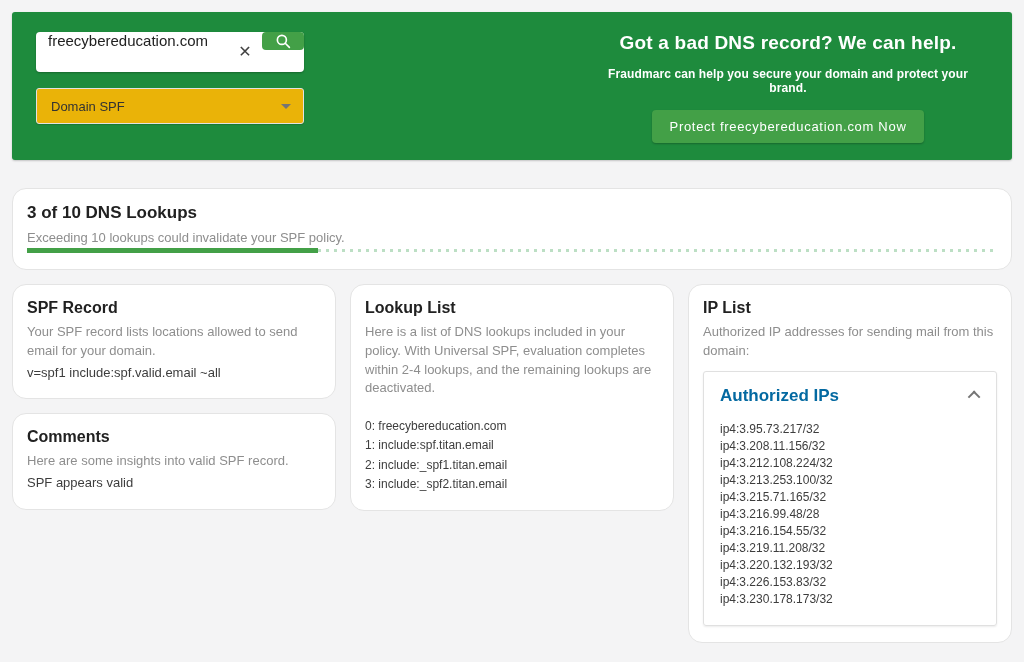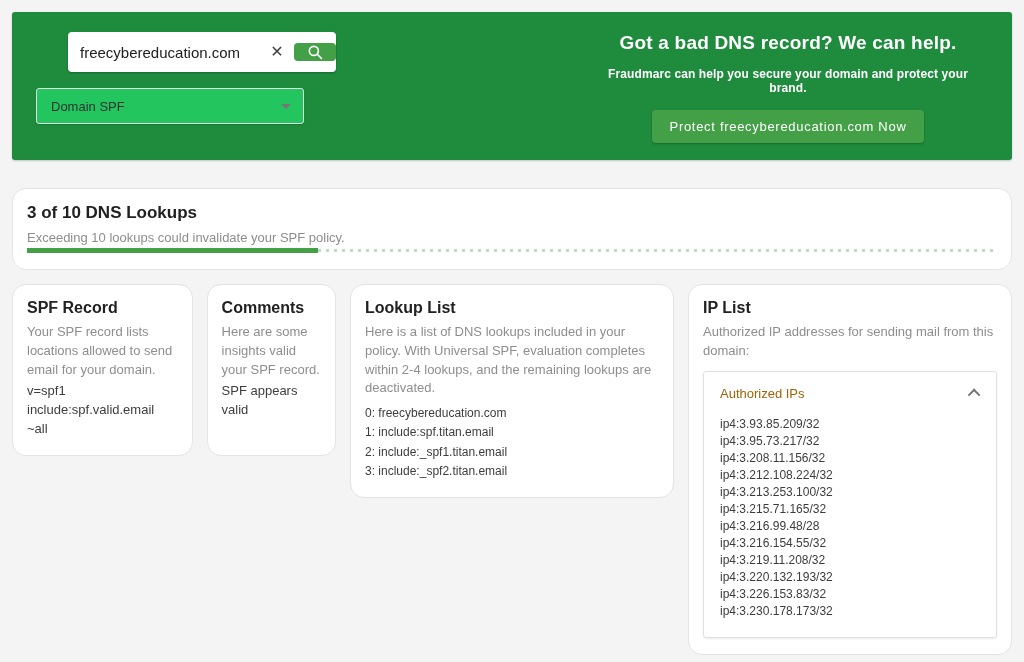--- a/index.html
+++ b/index.html
@@ -22,40 +22,40 @@
   .hero{
     background:var(--brand-green);
     border-radius:3px;
     height:148px;
     display:flex;
     padding:20px 24px;
     box-shadow:0 1px 2px rgba(0,0,0,.2);
   }
   .hero-left{width:268px;flex:none;}
   .search-row{
-    display:flex;align-items:center;height:40px;width:268px;
-    background:#fff;border-radius:4px;box-shadow:0 1px 2px rgba(0,0,0,.25);margin-left:32px;
+    display:flex;align-items:flex-start;height:40px;width:268px;
+    background:#fff;border-radius:4px;box-shadow:0 1px 2px rgba(0,0,0,.25);
   }
   .search-input{
     flex:1;min-width:0;border:none;outline:none;
     font-family:inherit;font-size:15px;color:#212121;
     padding:0 2px 0 12px;border-radius:4px 0 0 4px;background:transparent;
   }
   .clear-btn{
     border:none;background:transparent;cursor:pointer;
     width:34px;flex:none;font-size:16px;color:#424242;line-height:40px;
   }
   .search-btn{
     border:none;cursor:pointer;width:42px;flex:none;
     background:var(--accent-green);border-radius:4px;
     display:flex;align-items:center;justify-content:center;
   }
   .type-select{
     margin-top:16px;width:268px;height:36px;
-    background:#22c55e;border-radius:3px;border:1px solid #e2e2e2;
+    background:#eab308;border-radius:3px;border:1px solid #e2e2e2;
     display:flex;align-items:center;justify-content:space-between;
     padding:0 12px 0 14px;cursor:pointer;
     font-size:13px;color:#333;box-shadow:0 1px 1px rgba(0,0,0,.15);
   }
   .caret-down{
     width:0;height:0;border-left:5px solid transparent;border-right:5px solid transparent;
     border-top:5px solid #757575;
   }
   .hero-promo{
     margin-left:auto;width:400px;flex:none;
@@ -83,32 +83,32 @@
   .lookups-card{margin-top:28px;}
   .progress-label{font-size:11px;color:#333;margin-top:22px;margin-bottom:3px;}
   .progress{height:5px;width:100%;display:flex;}
   .progress-solid{height:5px;background:var(--progress-green);flex:none;}
   .progress-dotted{
     flex:1;height:3px;margin-top:1px;
     background:repeating-linear-gradient(90deg,var(--progress-rest) 0 3px,transparent 3px 8px);
   }
 
   .columns{display:flex;gap:14px;margin-top:14px;align-items:flex-start;}
-  .col{flex:1;display:flex;flex-direction:row;gap:14px;min-width:0;}
+  .col{flex:1;display:flex;flex-direction:column;gap:14px;min-width:0;}
   .card h3.small{font-size:16px;}
 
-  .lookup-items{margin-top:6px;}
+  .lookup-items{margin-top:19px;}
   .lookup-row{font-size:12px;color:#3d3d3d;line-height:1.6;}
 
   .ip-panel{
     margin-top:10px;border:1px solid #e0e0e0;border-radius:3px;
     padding:14px 16px 16px 16px;box-shadow:0 1px 2px rgba(0,0,0,.08);
   }
   .ip-panel-head{display:flex;align-items:center;justify-content:space-between;margin-bottom:16px;}
-  .ip-panel-head .t{font-size:13px;font-weight:400;color:#a16207;}
+  .ip-panel-head .t{font-size:17px;font-weight:700;color:#0369a1;}
   .chev-up{
     width:9px;height:9px;border-left:2px solid #757575;border-top:2px solid #757575;
     transform:rotate(45deg) translateY(2px);cursor:pointer;flex:none;
   }
   .ip-row{font-size:12px;color:#3d3d3d;line-height:14px;padding-bottom:3px;}
 </style>
 </head>
 <body>
 
 <div class="viewport">
@@ -153,21 +153,21 @@
 
     <div class="col">
       <section class="card">
         <h3 class="small">SPF Record</h3>
         <p class="sub">Your SPF record lists locations allowed to send email for your domain.</p>
         <p class="value">v=spf1 include:spf.valid.email ~all</p>
       </section>
 
       <section class="card">
         <h3 class="small">Comments</h3>
-        <p class="sub">Here are some insights valid your SPF record.</p>
+        <p class="sub">Here are some insights into valid SPF record.</p>
         <p class="value">SPF appears valid</p>
       </section>
     </div>
 
     <div class="col">
       <section class="card">
         <h3 class="small">Lookup List</h3>
         <p class="sub">Here is a list of DNS lookups included in your policy. With Universal SPF, evaluation completes within 2-4 lookups, and the remaining lookups are deactivated.</p>
         <div class="lookup-items">
             <div class="lookup-row">0: freecybereducation.com</div>
@@ -181,21 +181,20 @@
     <div class="col">
       <section class="card">
         <h3 class="small">IP List</h3>
         <p class="sub">Authorized IP addresses for sending mail from this domain:</p>
         <div class="ip-panel">
           <div class="ip-panel-head">
             <span class="t">Authorized IPs</span>
             <span class="chev-up"></span>
           </div>
           <div>
-              <div class="ip-row">ip4:3.93.85.209/32</div>
               <div class="ip-row">ip4:3.95.73.217/32</div>
               <div class="ip-row">ip4:3.208.11.156/32</div>
               <div class="ip-row">ip4:3.212.108.224/32</div>
               <div class="ip-row">ip4:3.213.253.100/32</div>
               <div class="ip-row">ip4:3.215.71.165/32</div>
               <div class="ip-row">ip4:3.216.99.48/28</div>
               <div class="ip-row">ip4:3.216.154.55/32</div>
               <div class="ip-row">ip4:3.219.11.208/32</div>
               <div class="ip-row">ip4:3.220.132.193/32</div>
               <div class="ip-row">ip4:3.226.153.83/32</div>

